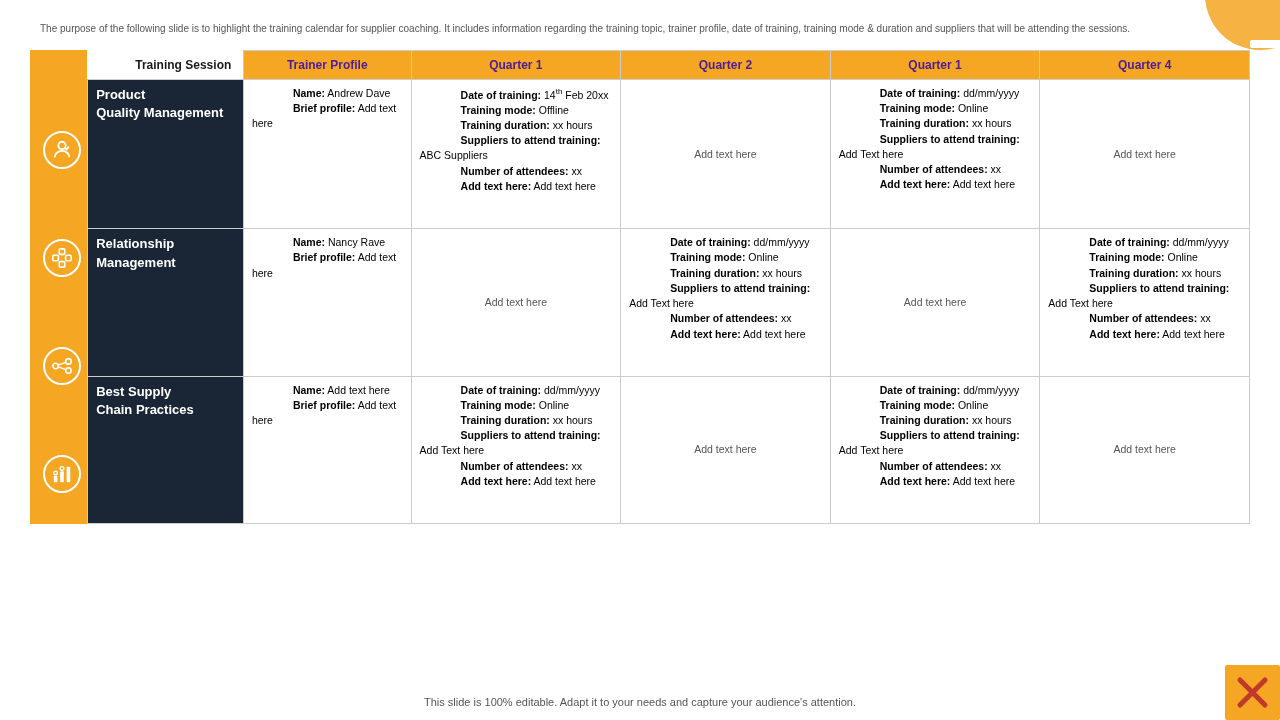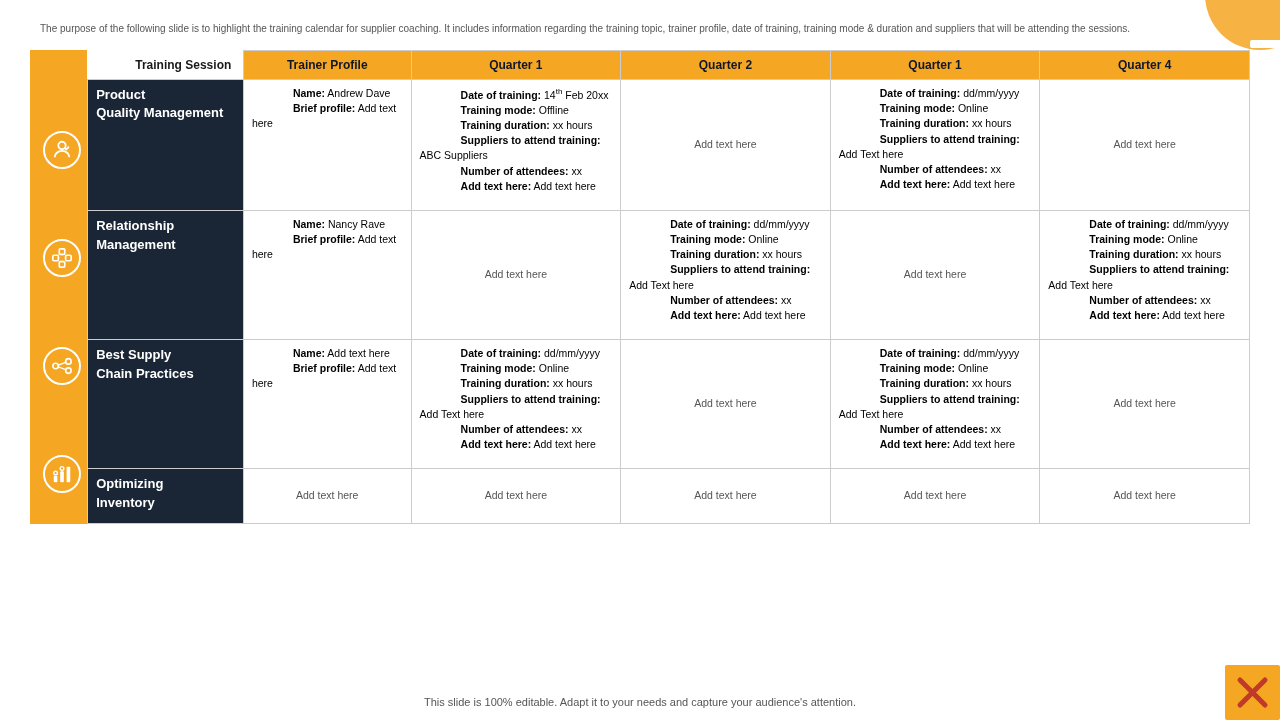--- a/index.html
+++ b/index.html
@@ -78,21 +78,21 @@
       font-weight: bold;
     }
     table.cal-table td {
       border: 1px solid #ccc;
       padding: 6px 8px;
       vertical-align: top;
       line-height: 1.45;
     }
     .th-orange {
       background: #F5A623;
-      color: #0f172a;
+      color: #4c1d95;
     }
     .th-session {
       background: #fff;
       color: #1a1a1a;
       font-size: 18px;
       font-weight: bold;
       text-align: left;
       border: none !important;
     }
     .td-dark {
@@ -264,28 +264,20 @@
           <b>Date of training:</b> dd/mm/yyyy<br>
           <b>Training mode:</b> Online<br>
           <b>Training duration:</b> xx hours<br>
           <b>Suppliers to attend training:</b><br>Add Text here<br>
           <b>Number of attendees:</b> xx<br>
           <b>Add text here:</b> Add text here
         </td>
         <td class="td-quarter" style="text-align:center;vertical-align:middle;color:#555;">Add text here</td>
       </tr>
 
-      <tr>
-        <td class="td-dark">Optimizing<br>Inventory</td>
-        <td class="td-trainer" style="text-align:center;vertical-align:middle;color:#555;">Add text here</td>
-        <td class="td-quarter" style="text-align:center;vertical-align:middle;color:#555;">Add text here</td>
-        <td class="td-quarter" style="text-align:center;vertical-align:middle;color:#555;">Add text here</td>
-        <td class="td-quarter" style="text-align:center;vertical-align:middle;color:#555;">Add text here</td>
-        <td class="td-quarter" style="text-align:center;vertical-align:middle;color:#555;">Add text here</td>
-      </tr>
     </tbody>
   </table>
 </div>
 
 <div class="bottom-note">This slide is 100% editable. Adapt it to your needs and capture your audience's attention.</div>
 
 <div style="position:absolute;bottom:0;right:0;width:55px;height:55px;">
   <svg width="55" height="55" viewBox="0 0 55 55">
     <rect x="0" y="0" width="55" height="55" fill="#F5A623" rx="2"></rect>
     <line x1="15" y1="15" x2="40" y2="40" stroke="#c0392b" stroke-width="5" stroke-linecap="round"></line>

